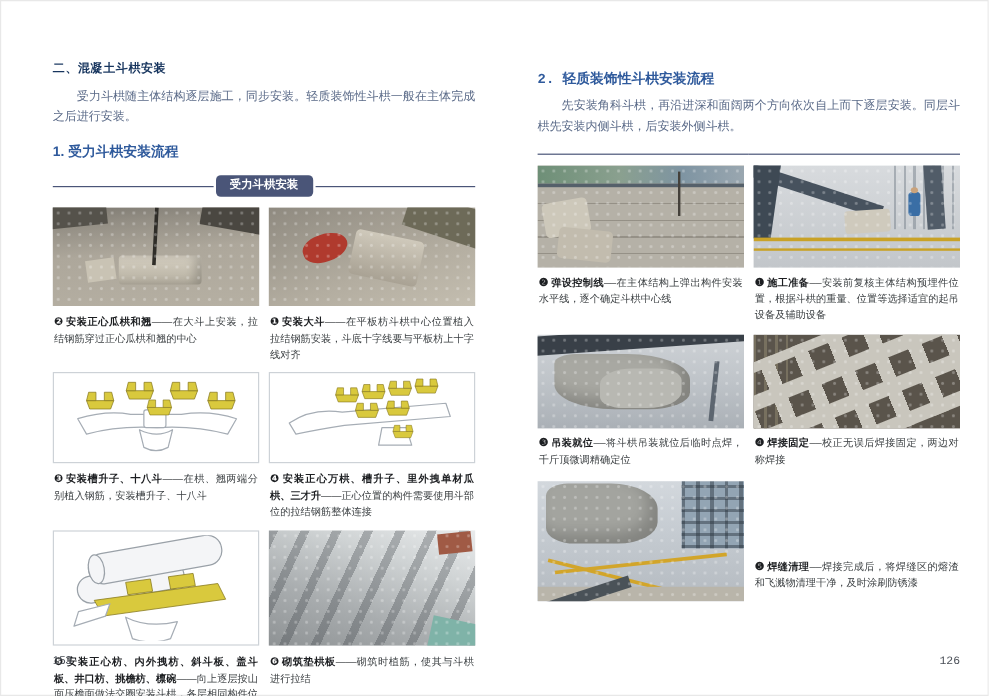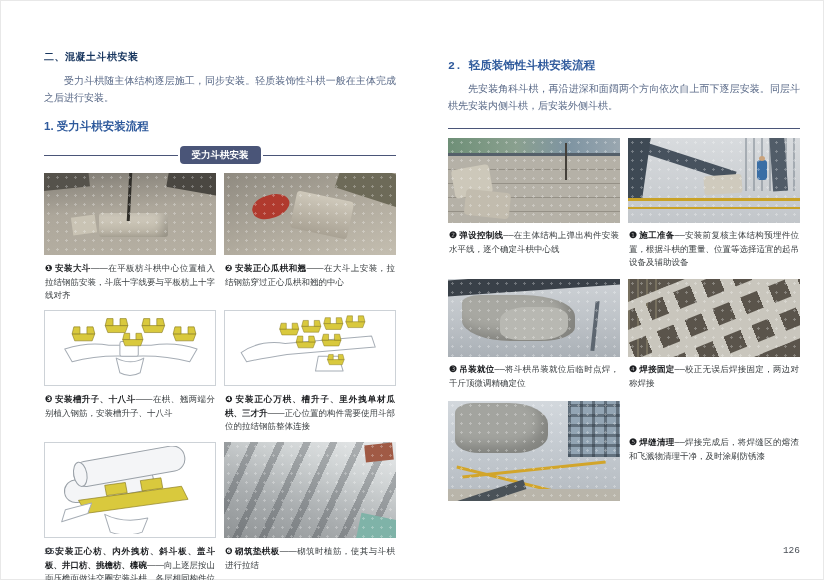--- a/index.html
+++ b/index.html
@@ -31,21 +31,21 @@
   .figs{display:grid;grid-template-columns:1fr 1fr;column-gap:8px;margin-top:9px;}
   .photo{position:relative;overflow:hidden;background:#b0aba0;}
   .illus{border:1px solid #cdd2d7;background:#fff;display:flex;align-items:center;justify-content:center;padding:3px;box-sizing:border-box;}
   .illus svg{width:100%;height:100%;}
   .h82{height:82px;} .h76{height:76px;} .h96{height:96px;} .h85{height:85px;} .h78{height:78px;} .h100{height:100px;}
 
   .cap{padding:6px 1px 7px;font-size:8.5px;line-height:1.6;color:#3c4043;text-align:justify;}
   .cap .num{font-weight:bold;color:#1c1e21;margin-right:2px;font-size:9px;}
   .cap .term{color:#1c1e21;}
   .mh46{min-height:46px;box-sizing:border-box;} .mh56{min-height:56px;box-sizing:border-box;} .mh44{min-height:44px;box-sizing:border-box;}
-  .cap-wrap{display:flex;align-items:center;}
+  .cap-wrap{display:flex;align-items:flex-end;}
 
   .pagenum{position:absolute;bottom:24px;font-size:9.5px;color:#4a4f57;}
   .pn-left{left:0;} .pn-right{right:0;}
 
   
   .photo::after{content:"";position:absolute;inset:0;background-image:radial-gradient(rgba(255,255,255,.28) 1px,transparent 1.4px);background-size:9px 9px;pointer-events:none;}
   .shape{position:absolute;}
 
   .ph-l1{background:linear-gradient(175deg,#7e7a72 0%,#948f85 18%,#ada79b 45%,#b6b0a3 100%);}
   .ph-l1 .dark-tl{top:-6%;left:-4%;width:30%;height:26%;background:#55524b;transform:rotate(-6deg);}
@@ -143,24 +143,24 @@
         <div class="shape block-l"></div>
         <div class="shape block-main"></div>
         <div class="shape rebar"></div>
       </div>
       <div class="photo ph-l2 h82">
         <div class="shape arm"></div>
         <div class="shape block"></div>
         <div class="shape glove"></div>
       </div>
       <div class="cap mh46">
+        <span class="num">❷</span><b class="term">安装正心瓜栱和翘</b><span class="desc">——在大斗上安装，拉结钢筋穿过正心瓜栱和翘的中心</span>
+      </div>
+      <div class="cap mh46">
         <span class="num">❶</span><b class="term">安装大斗</b><span class="desc">——在平板枋斗栱中心位置植入拉结钢筋安装，斗底十字线要与平板枋上十字线对齐</span>
-      </div>
-      <div class="cap mh46">
-        <span class="num">❷</span><b class="term">安装正心瓜栱和翘</b><span class="desc">——在大斗上安装，拉结钢筋穿过正心瓜栱和翘的中心</span>
       </div>
 
       <div class="illus h76">
         <svg viewBox="0 0 170 74">
           <path class="outline" d="M14,38 Q40,30 62,34 L108,34 Q134,30 158,38 L150,52 Q120,44 86,46 Q50,44 22,52 Z"></path>
           <rect class="outline" x="74" y="30" width="20" height="16" rx="2"></rect>
           <path class="outline" d="M70,48 q16,8 30,0 l-4,16 q-11,6 -22,0 z"></path>
           <use href="#dou" transform="translate(22,14) scale(0.95)"></use>
           <use href="#dou" transform="translate(58,5) scale(0.95)"></use>
           <use href="#dou" transform="translate(98,5) scale(0.95)"></use>

